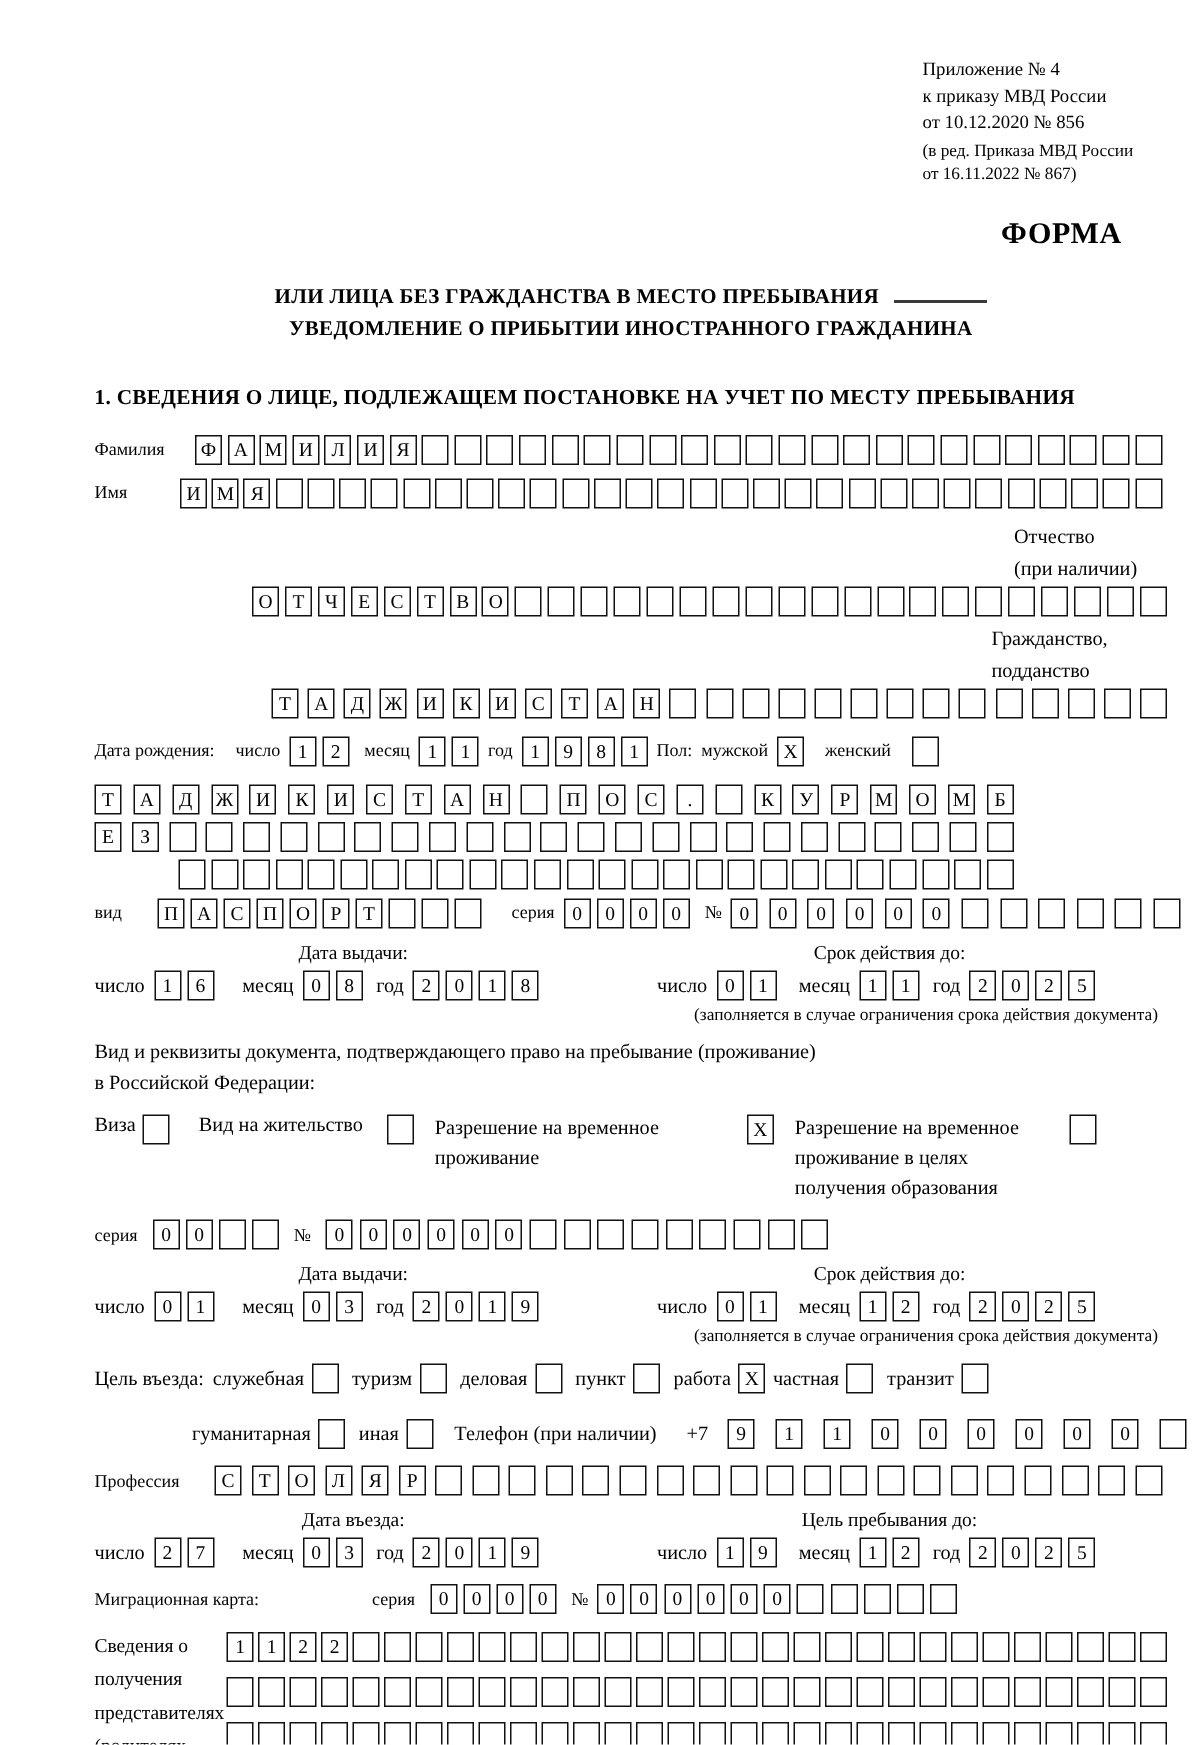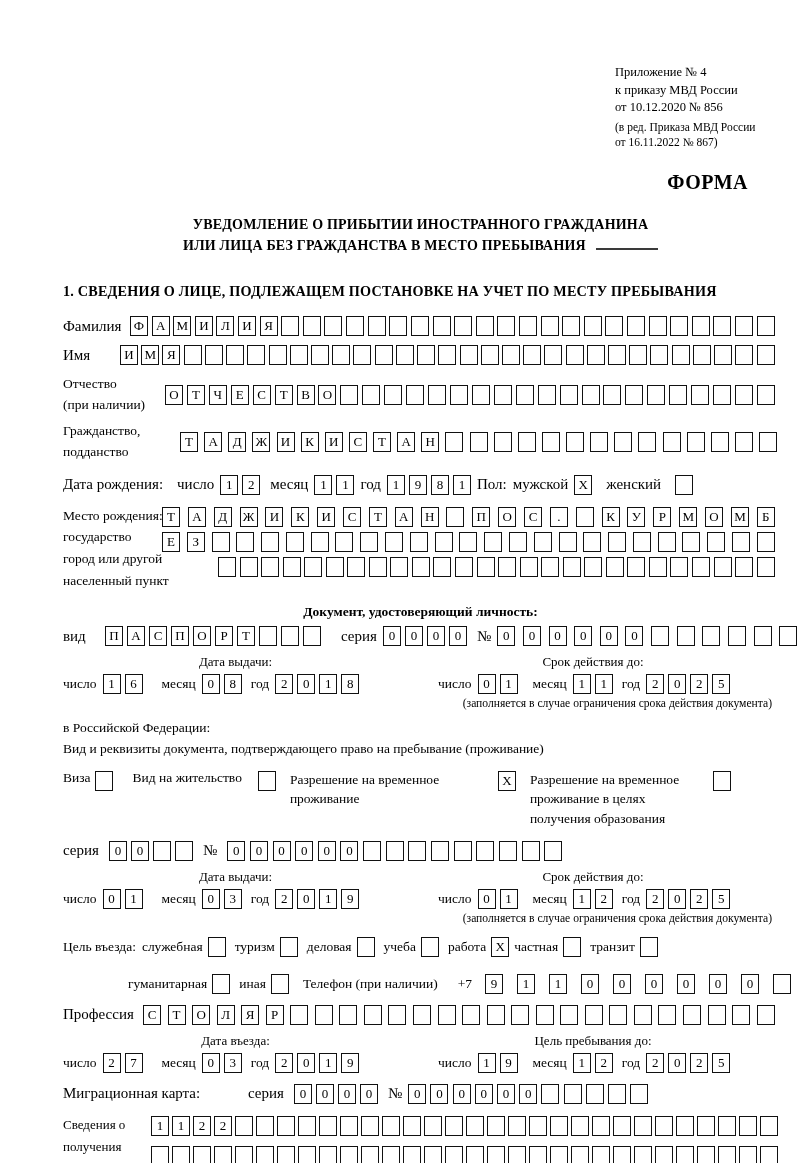--- a/index.html
+++ b/index.html
@@ -1,33 +1,33 @@
 <!DOCTYPE html>
 <html><head>
 <meta charset="utf-8">
 <style>
   html,body{margin:0;padding:0;background:#fff;}
   body{width:800px;height:1163px;overflow:hidden;color:#000;
        font-family:"Liberation Serif","DejaVu Serif",serif;}
   .page{box-sizing:border-box;width:800px;height:1163px;padding:38px 22px 0 63px;}
 
   
-  .hdr{margin-left:552px;font-size:12.5px;line-height:1.4;margin-top:26px;}
+  .hdr{margin-left:552px;font-size:12.5px;line-height:1.4;}
   .hdr .sub{font-size:11.5px;margin-top:3px;line-height:1.35;}
   .forma{font-weight:bold;text-align:right;padding-right:30px;font-size:20px;margin-top:20px;letter-spacing:.5px;}
 
   
   .title{font-weight:bold;text-align:center;font-size:14px;line-height:1.55;margin-top:20px;letter-spacing:.2px;}
   .blank{display:inline-block;width:62px;border-bottom:2px solid #3a3a3a;height:12px;margin-left:10px;}
   .sect{font-weight:bold;font-size:14.2px;margin-top:26px;letter-spacing:.2px;}
 
   
   .line{display:flex;align-items:center;margin-top:9px;}
-  .top{align-items:center;}
-  .lab{font-size:15px;line-height:1.25;flex:none;}
+  .top{align-items:flex-end;flex-direction:column;}
+  .lab{font-size:12px;line-height:1.25;flex:none;}
   .lab2{font-size:13.5px;line-height:1.55;flex:none;}
 
   
   .cells{display:flex;gap:3px;flex:none;}
   .st{justify-content:space-between;gap:0;}
   .cell{box-sizing:border-box;flex:none;width:18px;height:20px;border:1.5px solid #111;
         font-size:13px;line-height:17px;text-align:center;background:#fff;}
 
   .ml6{margin-left:6px;} .ml10{margin-left:10px;} .ml14{margin-left:14px;} .ml20{margin-left:20px;} .ml30{margin-left:30px;}
   .mr6{margin-right:6px;} .mr10{margin-right:10px;}
@@ -70,22 +70,22 @@
     <div>к приказу МВД России</div>
     <div>от 10.12.2020 № 856</div>
     <div class="sub">
       <div>(в ред. Приказа МВД России</div>
       <div>от 16.11.2022 № 867)</div>
     </div>
   </div>
   <div class="forma">ФОРМА</div>
 
   <div class="title">
+    <div><span>ИЛИ ЛИЦА БЕЗ ГРАЖДАНСТВА В МЕСТО ПРЕБЫВАНИЯ</span><span class="blank"></span></div>
     <div>УВЕДОМЛЕНИЕ О ПРИБЫТИИ ИНОСТРАННОГО ГРАЖДАНИНА</div>
-    <div><span>ИЛИ ЛИЦА БЕЗ ГРАЖДАНСТВА В МЕСТО ПРЕБЫВАНИЯ</span><span class="blank"></span></div>
   </div>
 
   <div class="sect">1. СВЕДЕНИЯ О ЛИЦЕ, ПОДЛЕЖАЩЕМ ПОСТАНОВКЕ НА УЧЕТ ПО МЕСТУ ПРЕБЫВАНИЯ</div>
 
   <div class="line" style="margin-top:16px;">
     <span class="lab" style="width:67px;">Фамилия</span>
     <div class="cells st" style="width:645px;">
         <span class="cell">Ф</span>
         <span class="cell">А</span>
         <span class="cell">М</span>
@@ -247,26 +247,20 @@
         <span class="cell">1</span>
       </div>
     <span class="lab ml6">Пол:</span>
     <span class="lab ml6">мужской</span>
     <span class="cell ml6">X</span>
     <span class="lab ml14">женский</span>
     <span class="cell ml14"></span>
   </div>
 
   <div class="blk">
-    <div class="labs" style="width:99px;">
-      <div style="white-space:nowrap;">Место рождения:</div>
-      <div>государство</div>
-      <div style="white-space:nowrap;">город или другой</div>
-      <div style="white-space:nowrap;">населенный пункт</div>
-    </div>
     <div class="bp-rows">
       <div class="cells st" style="width:613px;">
           <span class="cell">Т</span>
           <span class="cell">А</span>
           <span class="cell">Д</span>
           <span class="cell">Ж</span>
           <span class="cell">И</span>
           <span class="cell">К</span>
           <span class="cell">И</span>
           <span class="cell">С</span>
@@ -338,21 +332,20 @@
           <span class="cell"></span>
           <span class="cell"></span>
           <span class="cell"></span>
           <span class="cell"></span>
           <span class="cell"></span>
           <span class="cell"></span>
         </div>
     </div>
   </div>
 
-  <div class="dochead">Документ, удостоверяющий личность:</div>
   <div class="line" style="margin-top:6px;">
     <span class="lab" style="width:42px;">вид</span>
     <div class="cells" style="gap:4px;">
         <span class="cell">П</span>
         <span class="cell">А</span>
         <span class="cell">С</span>
         <span class="cell">П</span>
         <span class="cell">О</span>
         <span class="cell">Р</span>
         <span class="cell">Т</span>
@@ -424,22 +417,22 @@
           <span class="cell">2</span>
           <span class="cell">0</span>
           <span class="cell">2</span>
           <span class="cell">5</span>
         </div>
     </div>
   </div>
   <div class="note">(заполняется в случае ограничения срока действия документа)</div>
 
   <div class="lab2" style="margin-top:8px;">
+    <div>Вид и реквизиты документа, подтверждающего право на пребывание (проживание)</div>
     <div>в Российской Федерации:</div>
-    <div>Вид и реквизиты документа, подтверждающего право на пребывание (проживание)</div>
   </div>
 
   <div class="opts">
     <div class="opt">
       <span>Виза</span>
       <span class="cell" style="margin-left:4px;"></span>
     </div>
     <div class="opt ml20">
       <span>Вид на жительство</span>
       <span class="cell" style="margin-left:16px;"></span>
@@ -529,21 +522,21 @@
   <div class="note">(заполняется в случае ограничения срока действия документа)</div>
 
   <div class="purp">
     <span>Цель въезда:</span>
     <span class="ml6">служебная</span>
       <span class="cell"></span>
     <span>туризм</span>
       <span class="cell"></span>
     <span>деловая</span>
       <span class="cell"></span>
-    <span>учеба</span>
+    <span>пункт</span>
       <span class="cell"></span>
     <span>работа</span>
       <span class="cell" style="margin-right:5px;">X</span>
     <span>частная</span>
       <span class="cell"></span>
     <span>транзит</span>
       <span class="cell" style="margin-right:0;"></span>
   </div>
   <div class="purp" style="margin-top:17px;padding-left:65px;">
     <span>гуманитарная</span>

